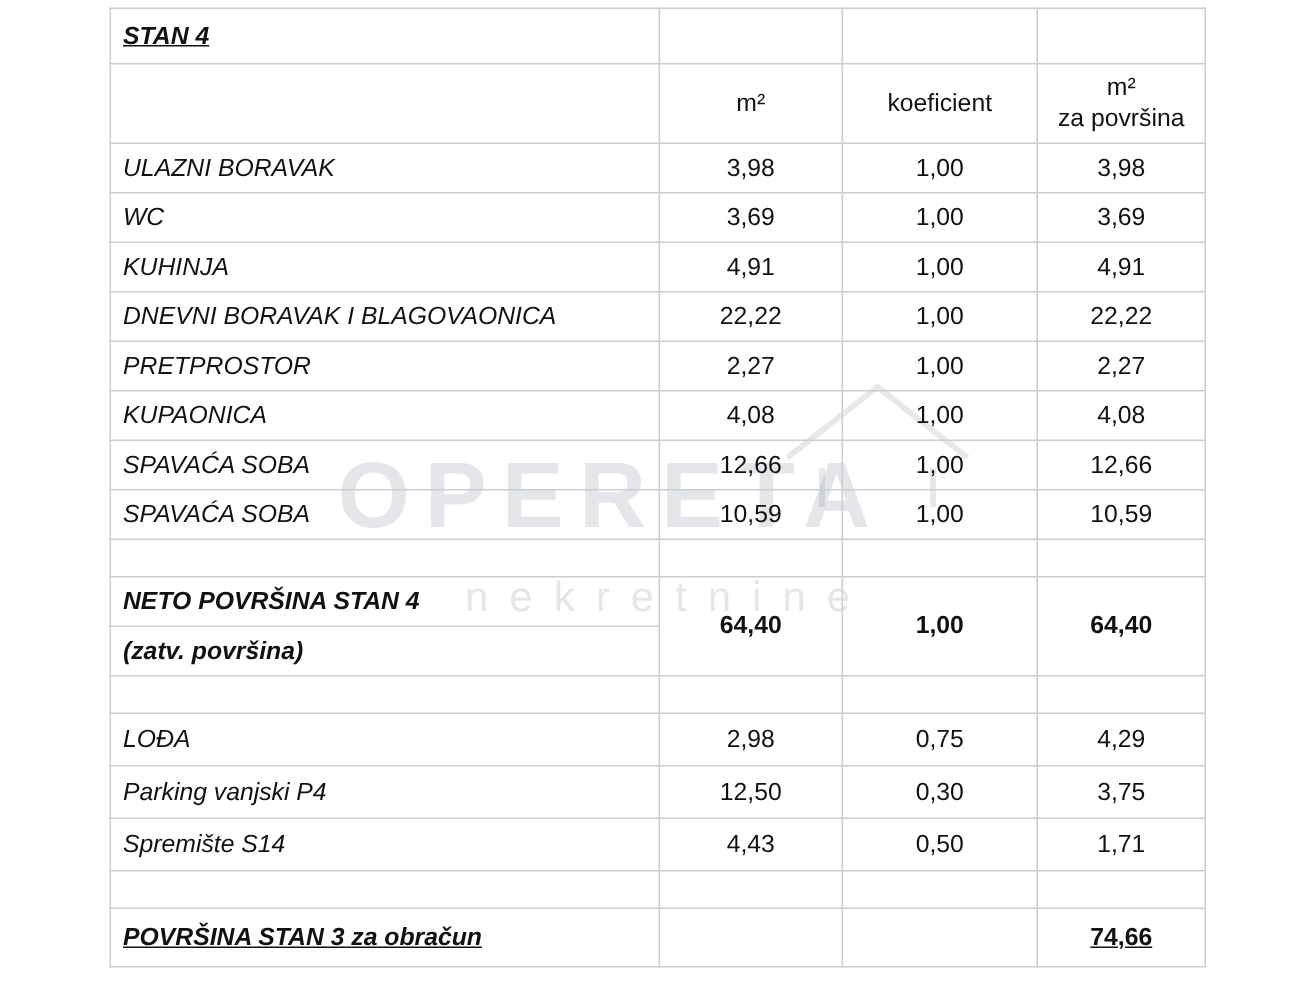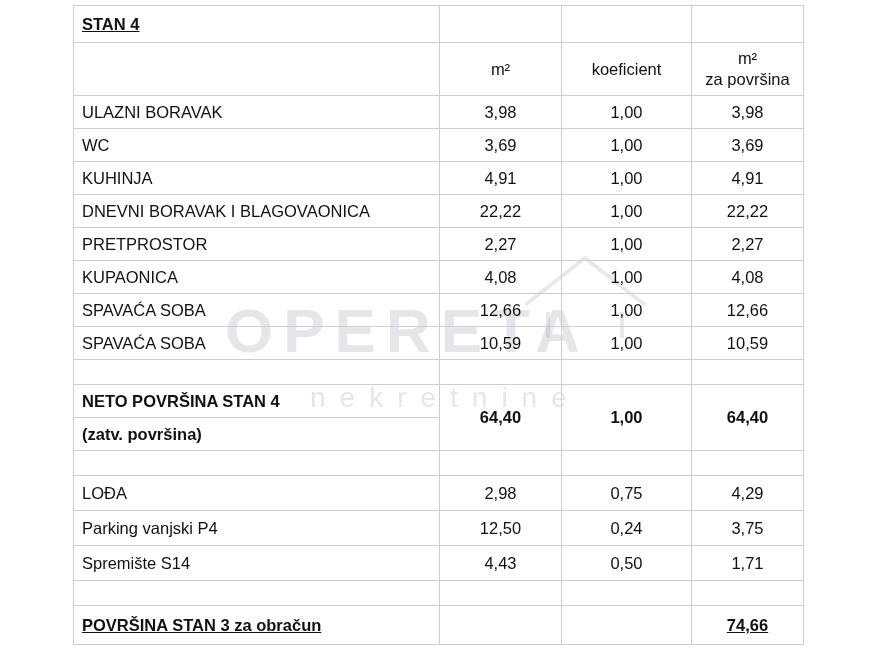--- a/index.html
+++ b/index.html
@@ -80,21 +80,21 @@
     padding: 0 8px;
     height: 32px;
     vertical-align: middle;
     background: transparent;
   }
   col.c-name  { width: 366px; }
   col.c-m2    { width: 122px; }
   col.c-koef  { width: 130px; }
   col.c-obr   { width: 112px; }
 
-  .name    { text-align: left; }
+  .name    { text-align: left; font-style: italic; }
   .num     { text-align: center; }
   .bold    { font-weight: bold; }
   .ul      { text-decoration: underline; }
 
   tr.header-tall td { height: 52px; }
   tr.title-row td   { height: 36px; }
   tr.blank td       { height: 24px; }
   tr.tall td        { height: 34px; }
   tr.neto td        { height: 32px; margin-top: 20px; }
   tr.final td       { height: 38px; }
@@ -219,21 +219,21 @@
 
       <tr class="tall">
         <td class="name">LOĐA</td>
         <td class="num">2,98</td>
         <td class="num">0,75</td>
         <td class="num">4,29</td>
       </tr>
       <tr class="tall">
         <td class="name">Parking vanjski P4</td>
         <td class="num">12,50</td>
-        <td class="num">0,24</td>
+        <td class="num">0,30</td>
         <td class="num">3,75</td>
       </tr>
       <tr class="tall">
         <td class="name">Spremište S14</td>
         <td class="num">4,43</td>
         <td class="num">0,50</td>
         <td class="num">1,71</td>
       </tr>
 
       <tr class="blank">

